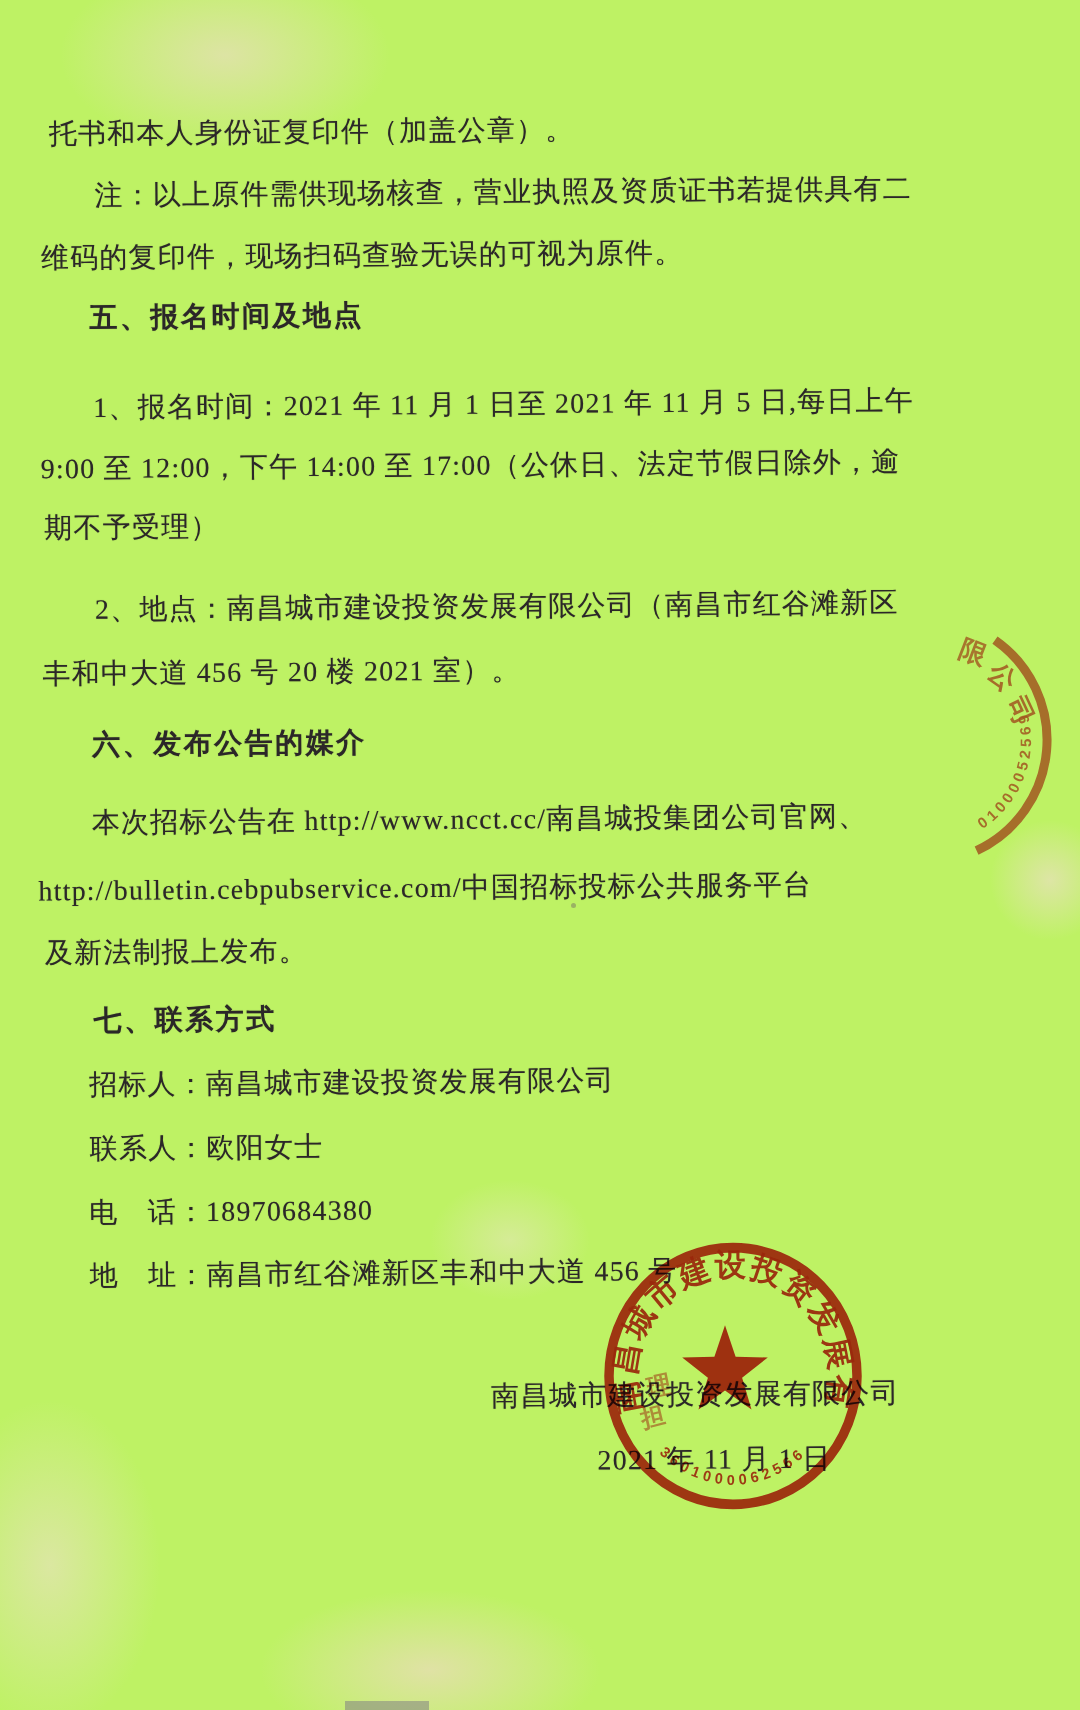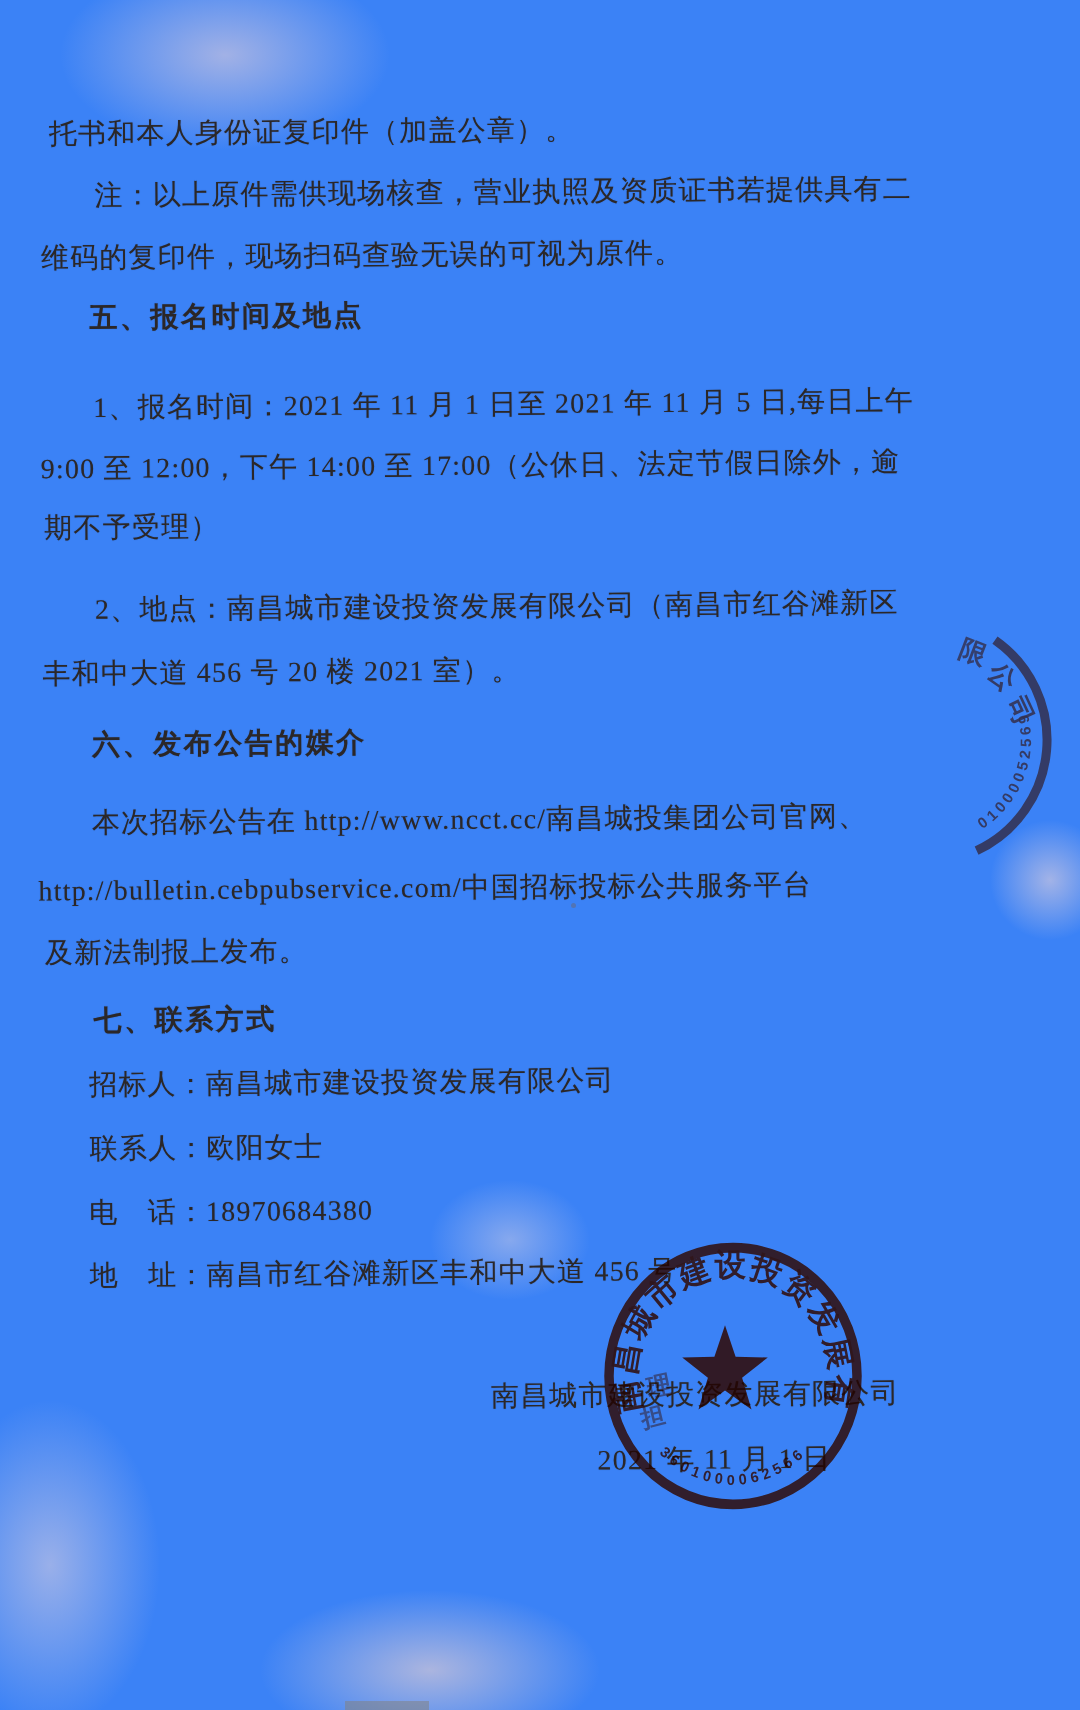--- a/index.html
+++ b/index.html
@@ -1,20 +1,20 @@
 <!DOCTYPE html>
 <html><head>
 <meta charset="utf-8">
 <style>
   html,body{margin:0;padding:0;background:#e8e8e8;}
   .page{
     position:relative;
     width:1080px;height:1710px;
     margin:0 auto;
-    background:#3b82f6;
+    background:#bef264;
     overflow:hidden;
     font-family:"Liberation Serif","DejaVu Serif",serif;
   }
   
   .blot{position:absolute;border-radius:50%;pointer-events:none;}
   .blot1{left:60px;top:-40px;width:330px;height:190px;background:radial-gradient(closest-side,rgba(246,216,216,.55),rgba(246,216,216,0));}
   .blot2{left:-60px;top:1400px;width:220px;height:330px;background:radial-gradient(closest-side,rgba(247,221,221,.5),rgba(247,221,221,0));}
   .blot3{left:260px;top:1590px;width:340px;height:160px;background:radial-gradient(closest-side,rgba(246,215,208,.6),rgba(246,215,208,0));}
   .blot4{left:990px;top:820px;width:120px;height:120px;background:radial-gradient(closest-side,rgba(247,219,219,.55),rgba(247,219,219,0));}
   .blot5{left:430px;top:1180px;width:160px;height:120px;background:radial-gradient(closest-side,rgba(248,226,226,.4),rgba(248,226,226,0));}

